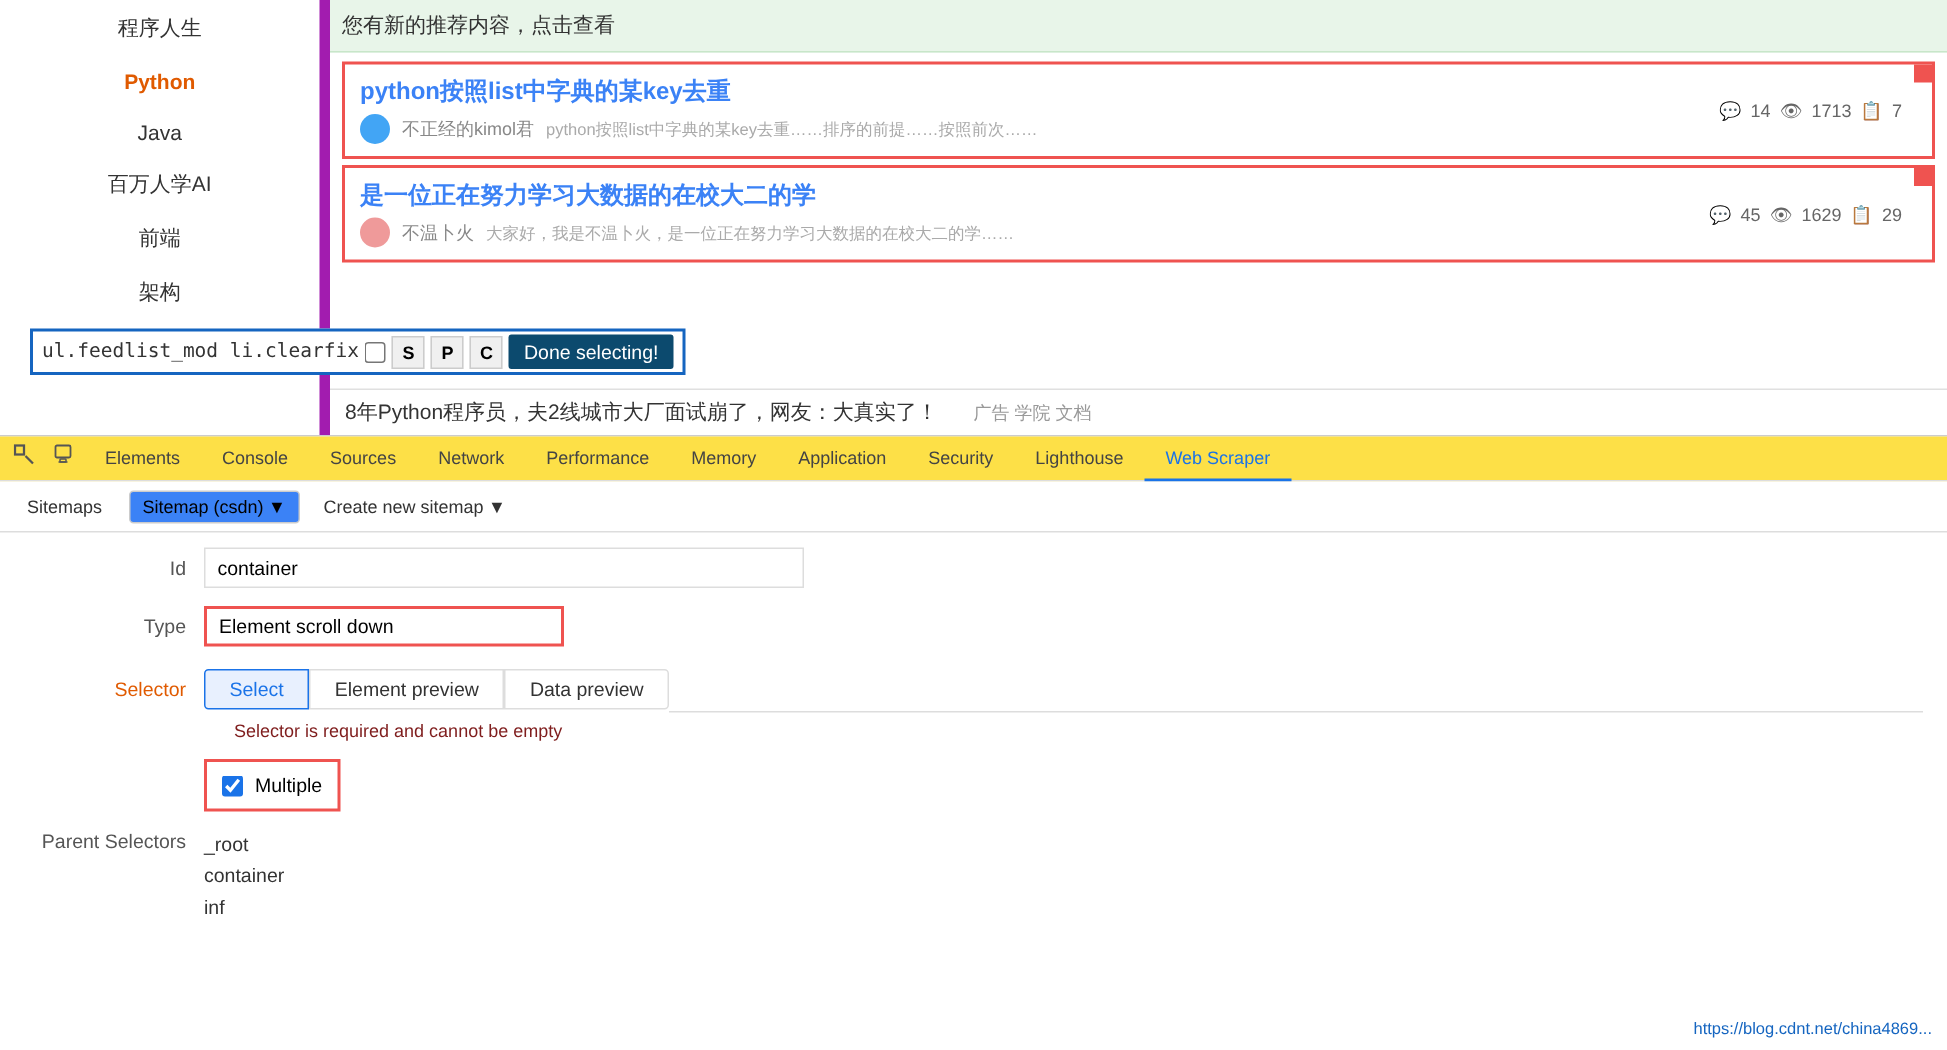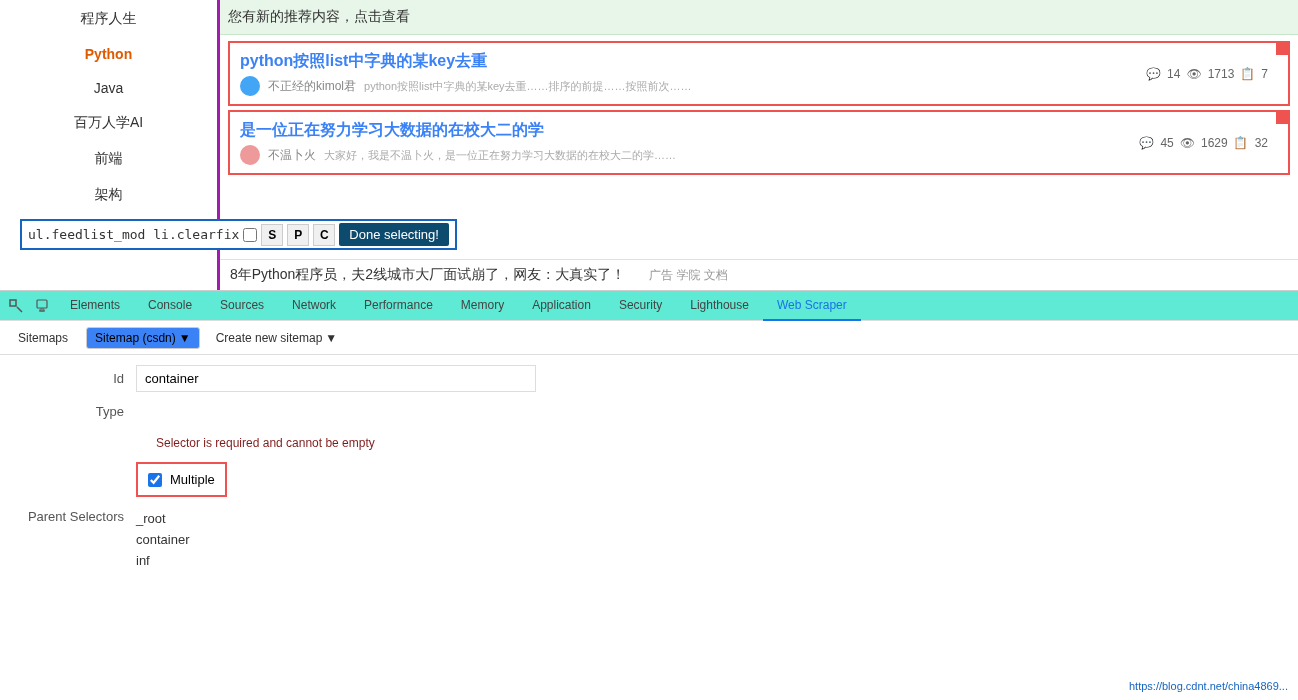--- a/index.html
+++ b/index.html
@@ -12,21 +12,21 @@
       position: relative;
       overflow: hidden;
     }
 
     .sidebar {
       position: absolute;
       left: 0; top: 0;
       width: 220px;
       height: 290px;
       background: #fff;
-      border-right: 3px solid #a21caf;
+      border-right: 7px solid #a21caf;
       display: flex;
       flex-direction: column;
       align-items: center;
       padding-top: 10px;
       gap: 18px;
     }
 
     .sidebar-item {
       font-size: 14px;
       color: #333;
@@ -168,23 +168,23 @@
       left: 0; right: 0;
       bottom: 0;
       background: #fff;
       border-top: 1px solid #ccc;
       display: flex;
       flex-direction: column;
     }
 
     .devtools-toolbar {
       display: flex;
-      align-items: center;
+      align-items: flex-start;
       border-bottom: 1px solid #ddd;
-      background: #5eead4;
+      background: #fde047;
       padding: 0 4px;
       height: 30px;
       gap: 2px;
     }
 
     .devtools-icon-btn {
       width: 24px;
       height: 24px;
       display: flex;
       align-items: center;
@@ -447,21 +447,21 @@
         <span class="avatar-icon" style="background:#ef9a9a;"></span>
         <span>不温卜火</span>
         <span style="color:#aaa; font-size:11px; max-width:600px; overflow:hidden; text-overflow:ellipsis; white-space:nowrap;">大家好，我是不温卜火，是一位正在努力学习大数据的在校大二的学……</span>
       </div>
       <div class="article-stats">
         <span>💬</span>
           <span>45</span>
         <span>👁</span>
           <span>1629</span>
         <span>📋</span>
-          <span>32</span>
+          <span>29</span>
       </div>
     </div>
   </div>
 
   <div class="selector-bar">
     <span class="selector-text">ul.feedlist_mod li.clearfix</span>
     <input type="checkbox" class="selector-checkbox" style="">
     <div class="selector-btn">S</div>
     <div class="selector-btn">P</div>
     <div class="selector-btn">C</div>
@@ -538,23 +538,33 @@
 
   <div class="form-area">
 
     <div class="form-row">
       <div class="form-label">Id</div>
       <input class="form-input" type="text" value="container" style="">
     </div>
 
     <div class="form-row">
       <div class="form-label">Type</div>
+      <div class="type-box">Element scroll down</div>
     </div>
 
     <div class="form-row" style="flex-direction: column; align-items: flex-start;">
+      <div style="display: flex; align-items: center; width: 100%;">
+        <div class="form-label required">Selector</div>
+        <div class="selector-btns">
+          <button class="sel-tab-btn active">Select</button>
+          <button class="sel-tab-btn">Element preview</button>
+          <button class="sel-tab-btn">Data preview</button>
+        </div>
+        <div class="selector-empty"></div>
+      </div>
       <div style="margin-left: 120px; margin-top: 4px;">
         <span class="error-text">Selector is required and cannot be empty</span>
       </div>
     </div>
 
     <div class="form-row">
       <div class="form-label"></div>
       <div class="multiple-box">
         <input type="checkbox" class="checkbox-input" checked="" style="">
         <span>Multiple</span>

